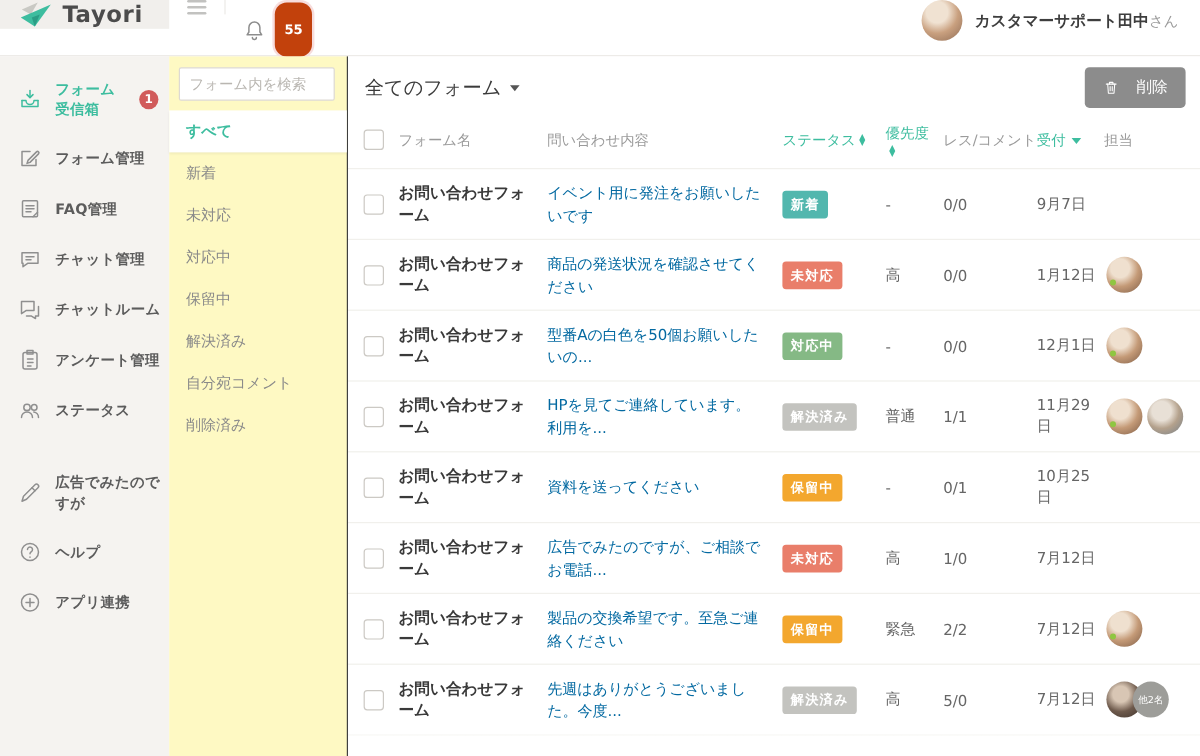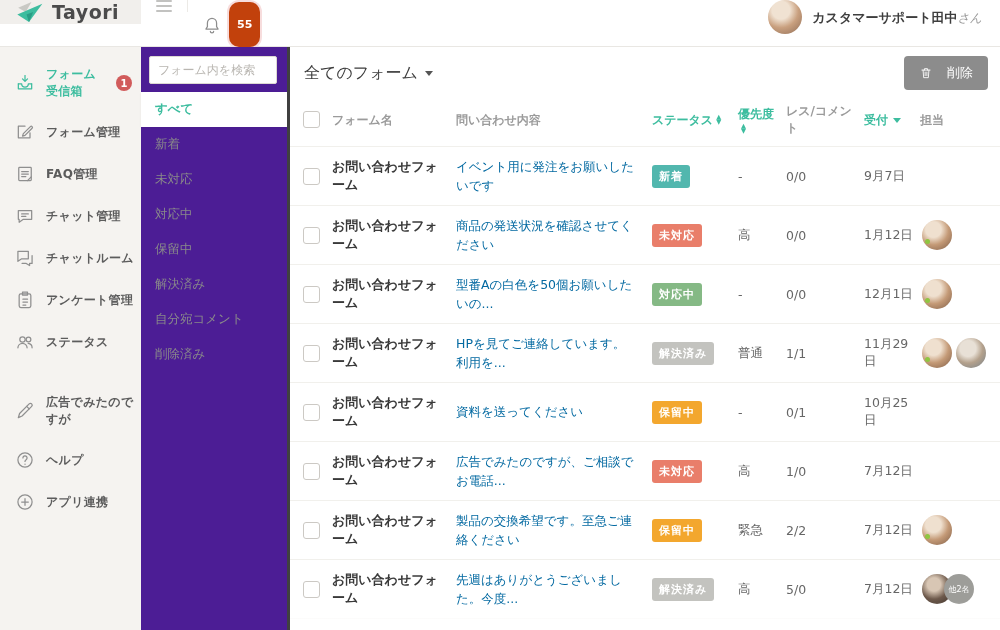--- a/index.html
+++ b/index.html
@@ -15,56 +15,56 @@
   .hamburger{width:46px;display:flex;flex-direction:column;align-items:center;justify-content:center;gap:3px;border-right:1px solid #eceae6;cursor:pointer;}
   .hamburger i{display:block;width:16px;height:2px;background:#c2c2c0;border-radius:1px;}
   .bell-area{display:flex;align-items:center;gap:5px;padding:0 14px;cursor:pointer;}
   .bell{width:20px;height:20px;color:#8d8d8d;}
   .notif-pill{background:#f7dddd;border-radius:12px;padding:2px;display:inline-flex;}
   .notif-inner{background:#c2410c;color:#fff;border-radius:10px;font-size:11px;line-height:1;padding:17px 8px;font-weight:bold;}
   .user-area{margin-left:auto;display:flex;align-items:center;gap:10px;padding-right:18px;cursor:pointer;}
   .user-avatar{width:34px;height:34px;border-radius:50%;position:relative;
       background:radial-gradient(circle at 38% 30%,#f0e2d2 0 28%,#c9a07f 55%,#8d6b54);}
   .user-name{font-size:13px;font-weight:bold;color:#3e3e3e;}
-  .user-suffix{color:#9a9a9a;font-weight:normal;font-size:12px;font-style:italic;}
+  .user-suffix{color:#9a9a9a;font-weight:normal;font-size:12px;}
 
   
   .body-row{flex:1;display:flex;min-height:0;}
 
   
   .sidebar{width:141px;flex:none;background:#f5f3f0;padding-top:8px;box-sizing:border-box;}
   .s-item{display:flex;align-items:center;gap:11px;padding:11px 0 11px 15px;cursor:pointer;}
   .s-icon{width:20px;height:20px;color:#8f8f8f;flex:none;}
   .s-icon svg{width:100%;height:100%;fill:none;stroke:currentColor;stroke-width:1.5;stroke-linecap:round;stroke-linejoin:round;}
   .s-label{font-size:12px;font-weight:bold;color:#5c5c5c;letter-spacing:.3px;}
   .s-item.active .s-label,.s-item.active .s-icon{color:#3dbd9f;}
   .s-badge{margin-left:auto;margin-right:9px;background:#d15b5b;color:#fff;font-size:10px;width:16px;height:16px;
       border-radius:50%;display:flex;align-items:center;justify-content:center;font-weight:bold;flex:none;}
   .group-start{margin-top:20px;}
 
   
-  .filters{width:149px;flex:none;background:#4c1d95;border-right:3px solid #404040;padding-top:9px;box-sizing:border-box;}
+  .filters{width:149px;flex:none;background:#fef9c3;border-right:1px solid #404040;padding-top:9px;box-sizing:border-box;}
   .search-box{margin:0 10px 8px 8px;}
   .search-box input{width:100%;box-sizing:border-box;border:1px solid #ddd9d3;background:#fff;padding:6px 8px;
       font-size:12px;color:#555;border-radius:2px;font-family:inherit;outline:none;}
   .search-box input::placeholder{color:#b9b6b1;}
   .f-item{padding:9px 14px;font-size:12.5px;color:#8a8a8a;cursor:pointer;}
   .f-item.active{background:#fff;color:#3dbd9f;font-weight:bold;box-shadow:0 1px 2px rgba(0,0,0,.06);}
 
   
   .main{flex:1;min-width:0;background:#fff;display:flex;flex-direction:column;position:relative;}
   .toolbar{display:flex;align-items:center;padding:9px 12px 7px 14px;}
   .form-filter{font-size:16px;color:#3b3b3b;display:flex;align-items:center;gap:7px;cursor:pointer;}
   .caret{width:0;height:0;border-left:4px solid transparent;border-right:4px solid transparent;border-top:5px solid #555;}
   .delete-btn{margin-left:auto;background:#8c8c8c;color:#fff;border:none;border-radius:4px;padding:8px 15px;
       font-size:13px;display:flex;align-items:center;gap:14px;cursor:pointer;font-family:inherit;}
   .delete-btn svg{width:14px;height:14px;color:#fff;}
 
   .grid-cols{display:grid;grid-template-columns:42px 124px 196px 86px 48px 78px 56px 1fr;align-items:center;}
-  .thead{padding:6px 0 9px;font-size:12px;color:#9b9b9b;font-weight:bold;}
+  .thead{padding:6px 0 9px;font-size:12px;color:#9b9b9b;}
   .th{display:flex;align-items:center;}
   .th-sortable{color:#3dbd9f;cursor:pointer;}
   .th-priority{flex-direction:column;align-items:flex-start;gap:1px;}
   .sort-icons{display:inline-flex;flex-direction:column;margin-left:3px;font-size:6.5px;line-height:5px;color:#3dbd9f;}
   .caret-teal{width:0;height:0;border-left:4px solid transparent;border-right:4px solid transparent;border-top:5px solid #3dbd9f;margin-left:5px;}
 
   .rows{flex:1;overflow:hidden;}
   .row{border-top:1px solid #f1f0ec;padding:8px 0;min-height:42px;cursor:pointer;}
   .checkbox{width:15px;height:15px;border:1px solid #ccc9c4;border-radius:3px;background:#fff;margin-left:13px;cursor:pointer;}
   .form-name{font-size:13px;font-weight:bold;color:#3a3a3a;padding-right:8px;}

